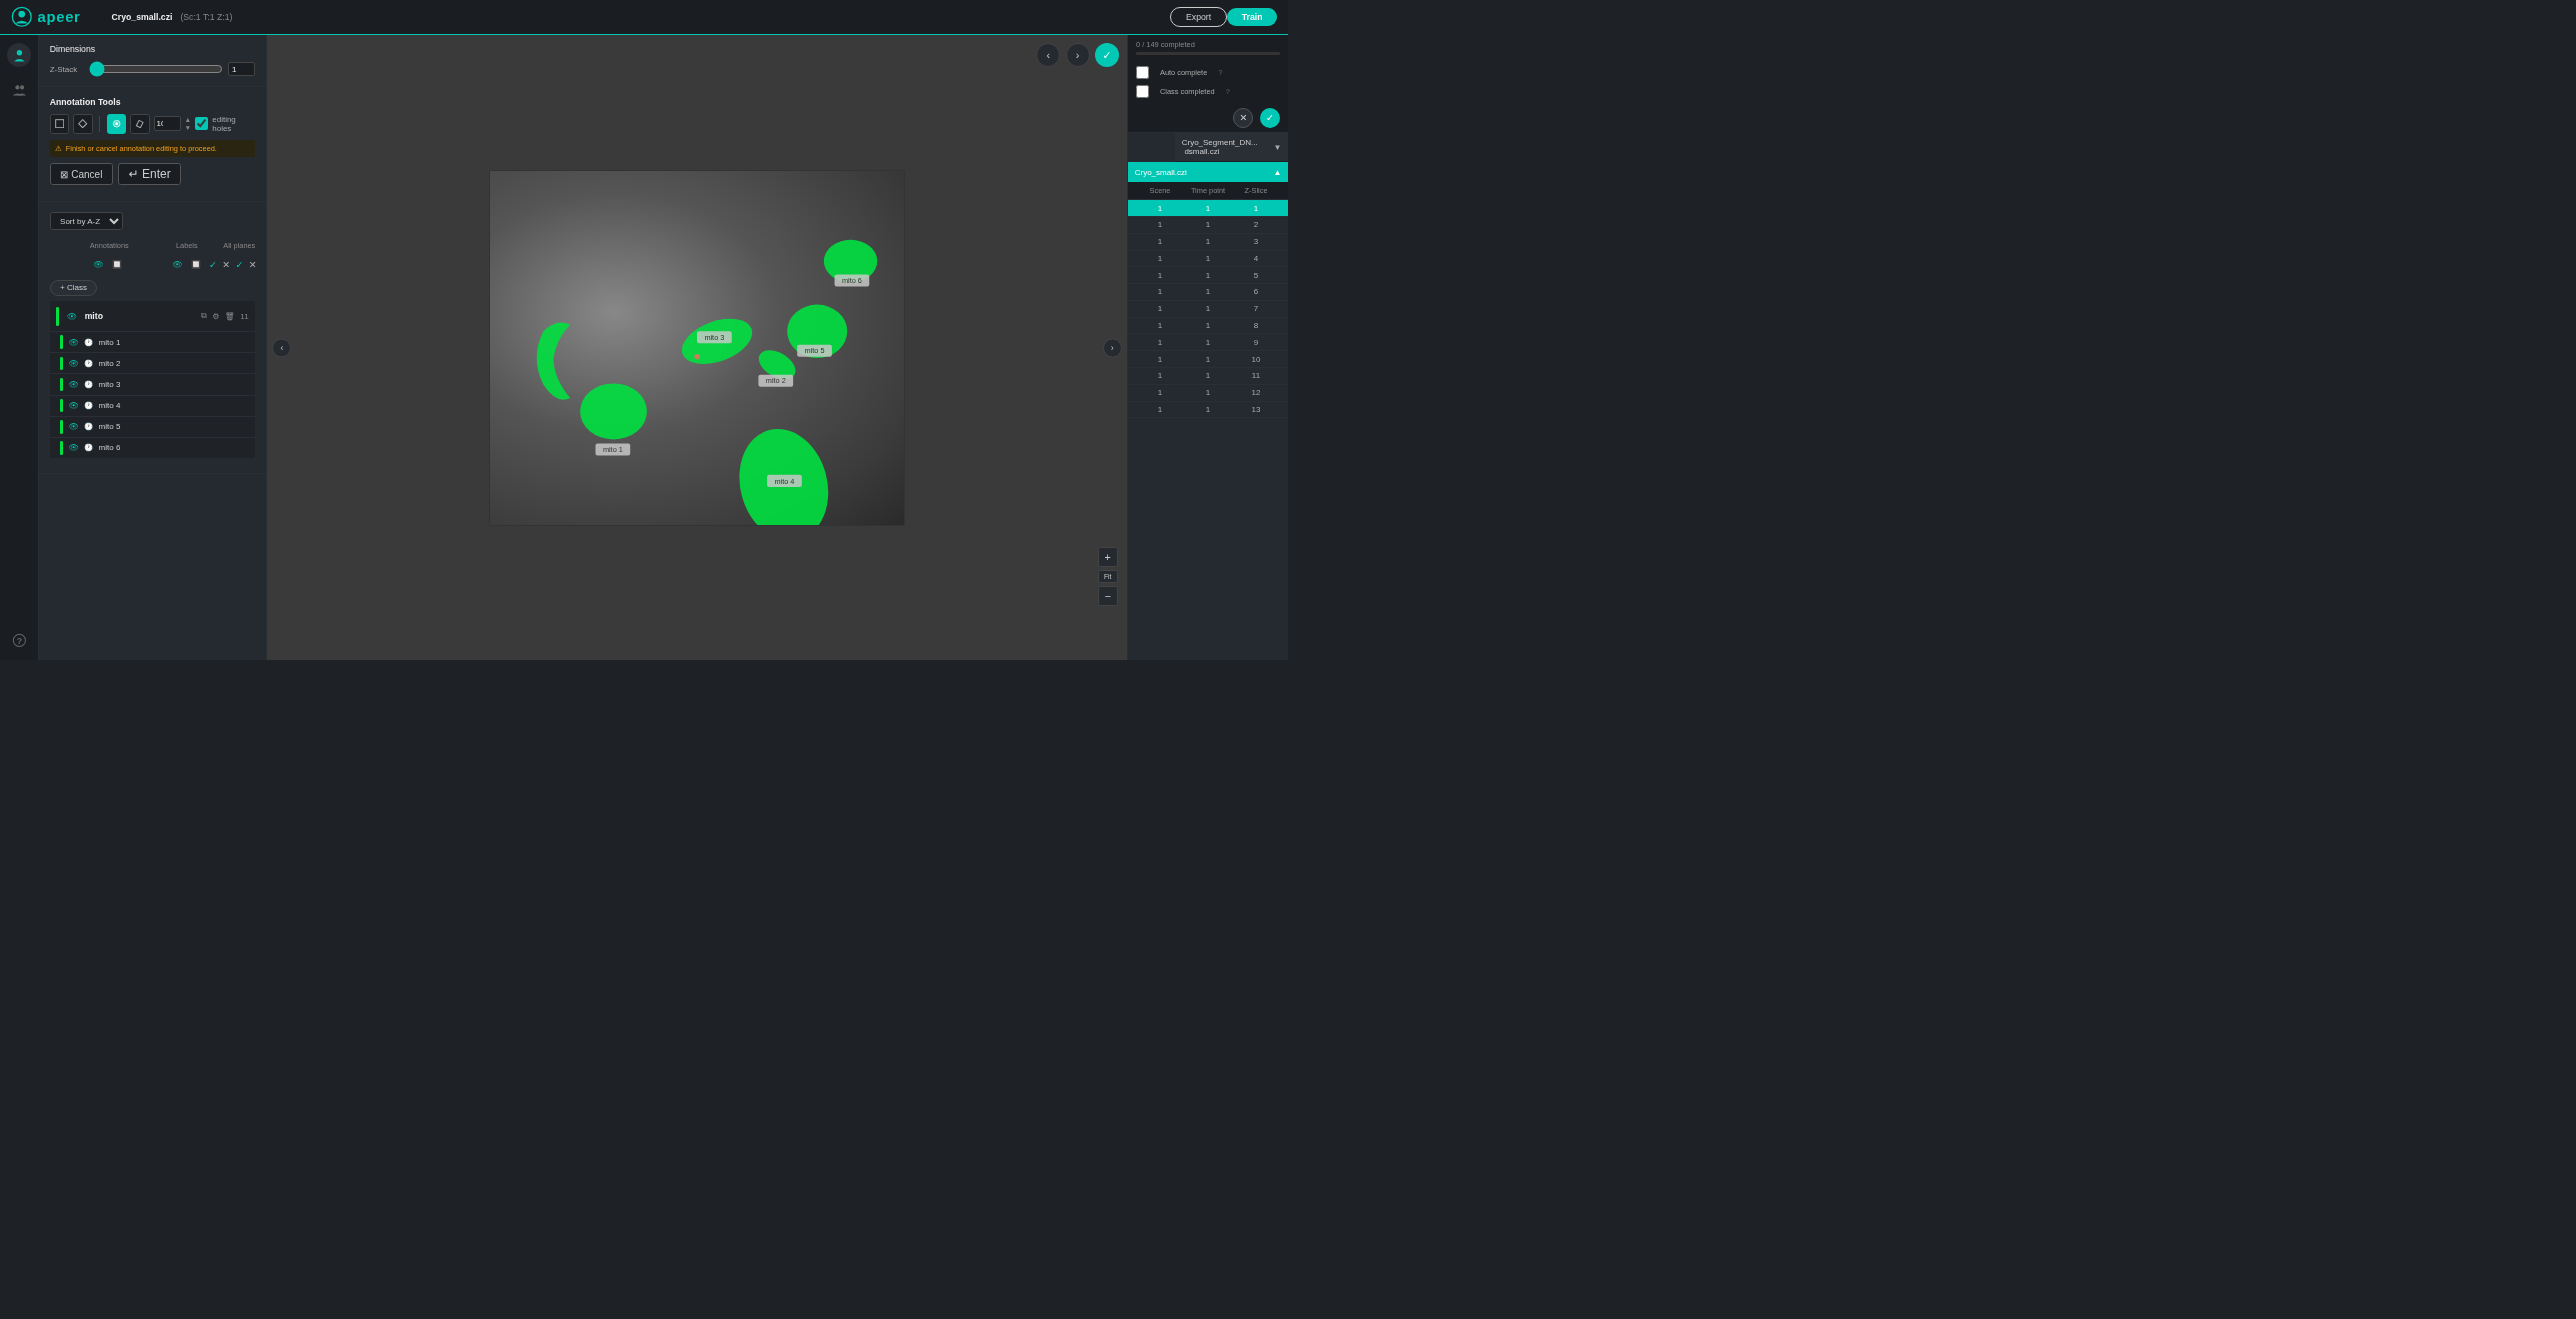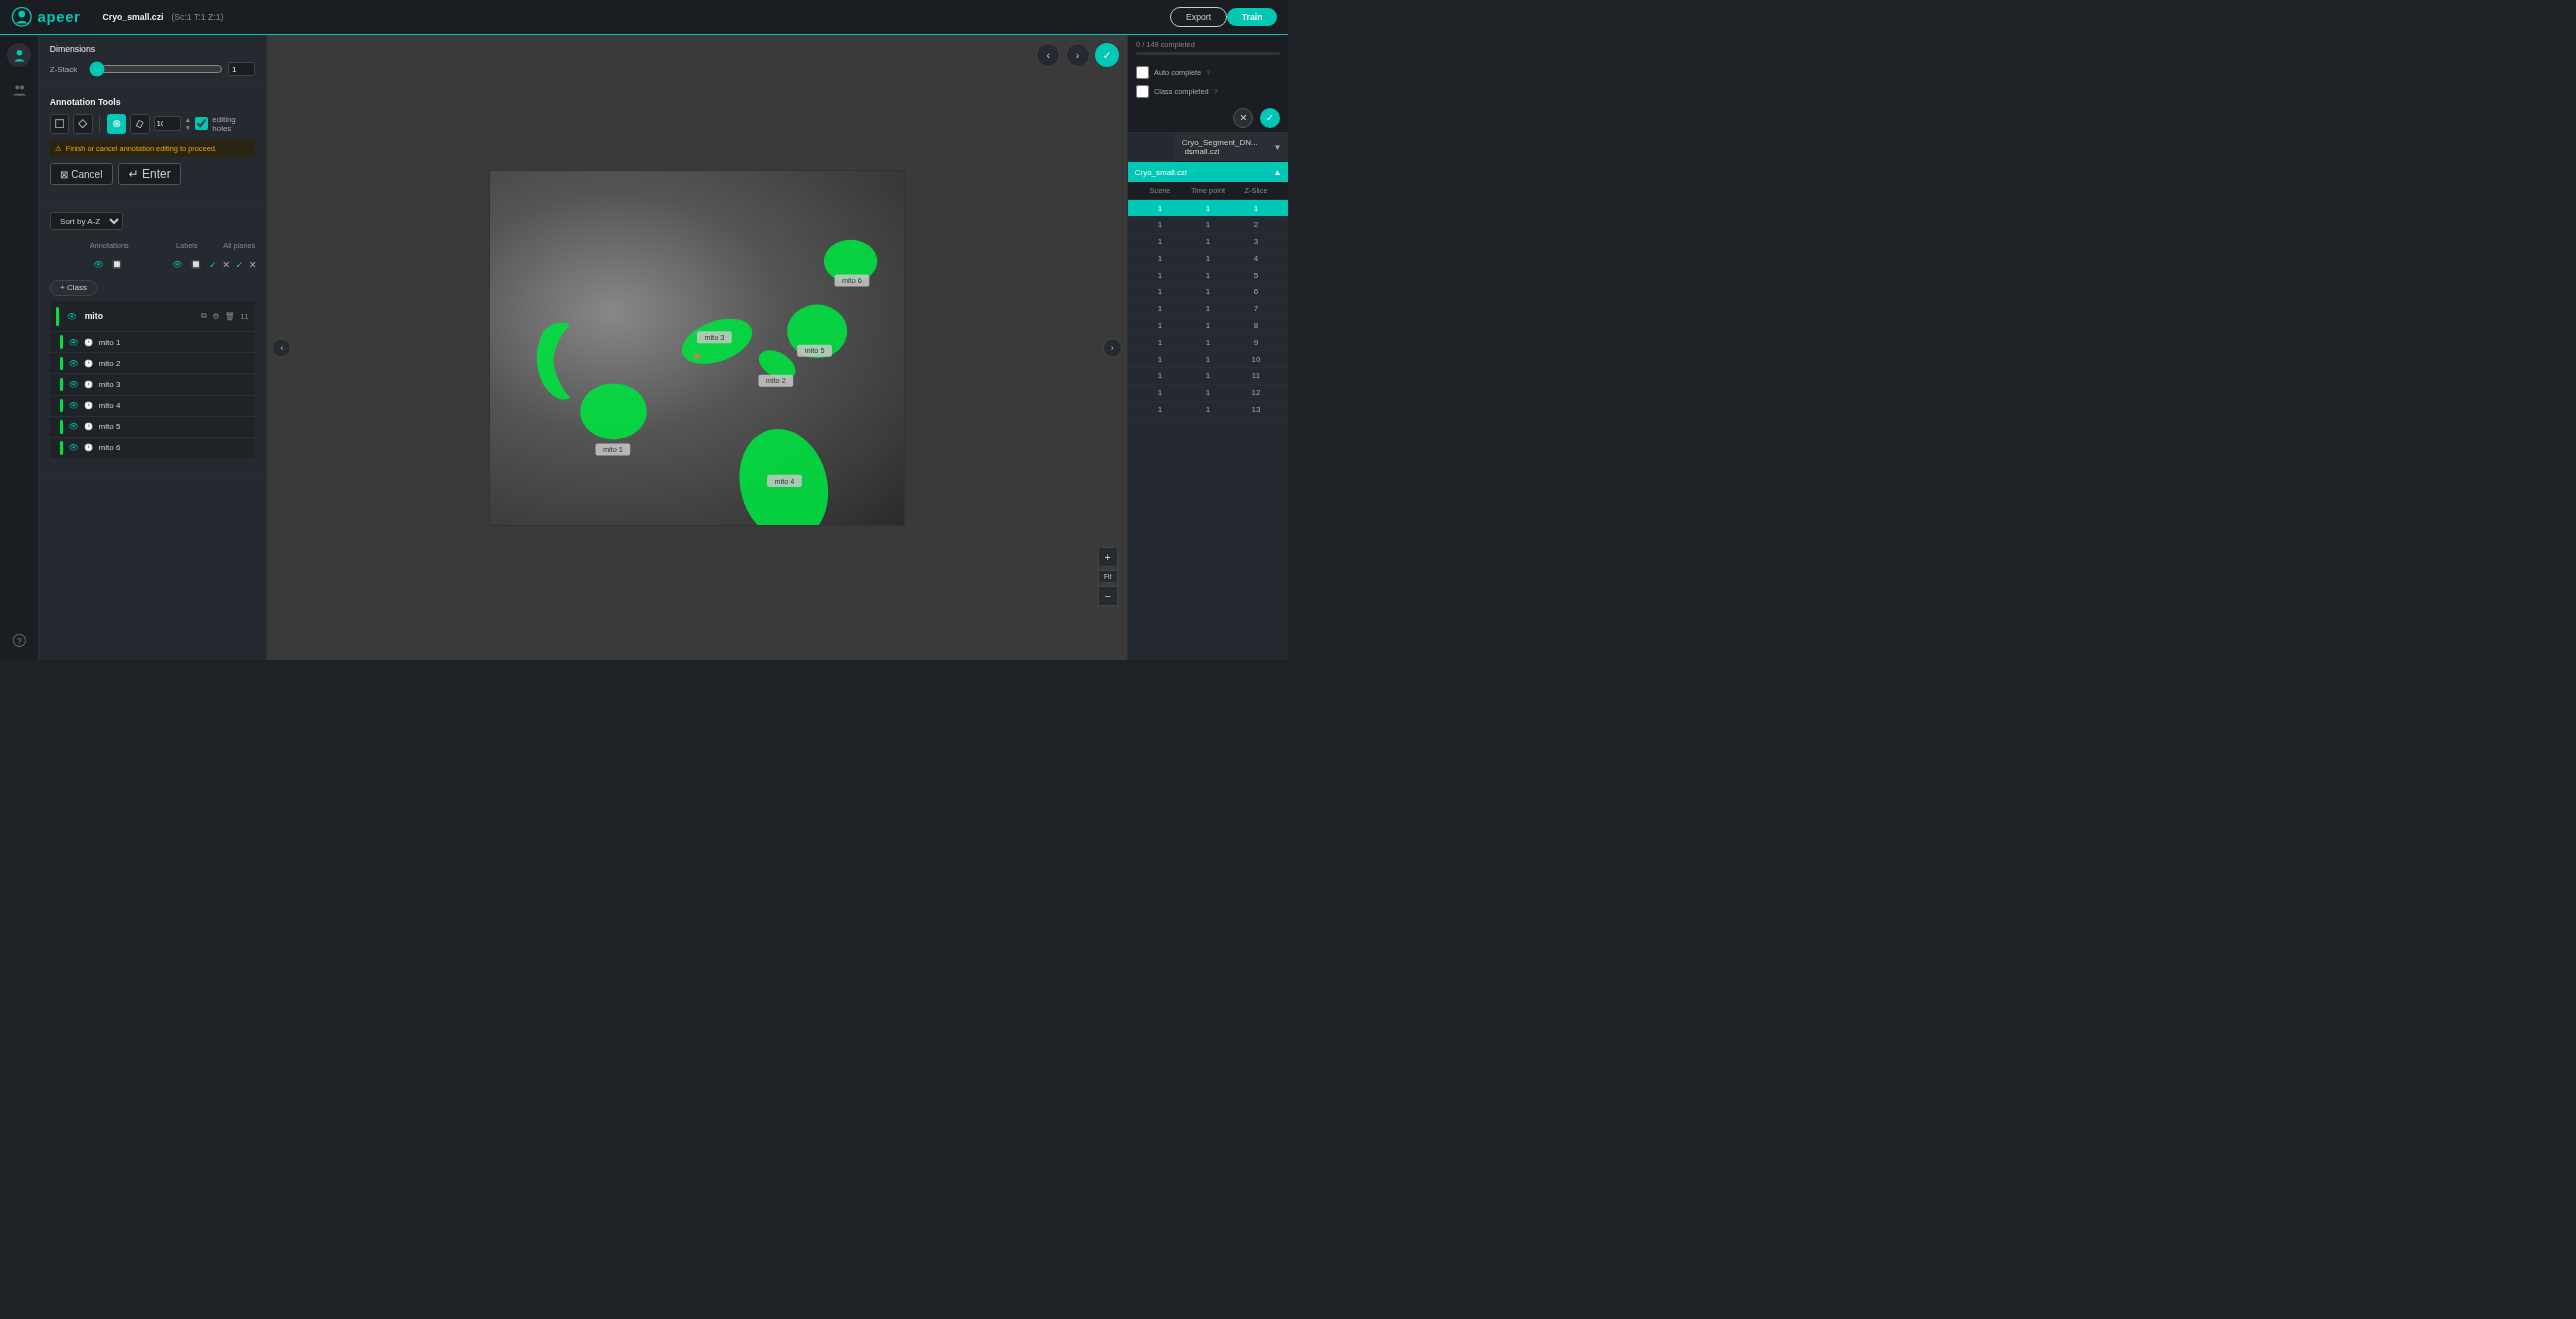--- a/index.html
+++ b/index.html
@@ -22,21 +22,21 @@
       display: flex;
       align-items: center;
       padding: 0 10.7px;
       border-bottom: 1.3px solid #00c8b4;
       flex-shrink: 0;
     }
     .logo {
       display: flex;
       align-items: center;
       gap: 5.4px;
-      margin-right: 22px;
+      margin-right: 31px;
     }
     .logo-text {
       font-size: 14.8px;
       font-weight: 700;
       color: #00c8b4;
       letter-spacing: 0.7px;
     }
     .logo-icon {
       width: 21.5px;
       height: 21.5px;
@@ -535,21 +535,21 @@
       gap: 6.7px;
       padding: 5.4px 8px;
       background: #1a1d22;
       font-size: 7.4px;
       color: #aaa;
       flex-wrap: wrap;
     }
     .options-row label {
       display: flex;
       align-items: center;
-      gap: 5px;
+      gap: 11px;
       cursor: pointer;
     }
     .options-row input[type=checkbox] {
       accent-color: #00c8b4;
     }
 
     .nav-confirm-row {
       display: flex;
       align-items: center;
       justify-content: flex-end;

